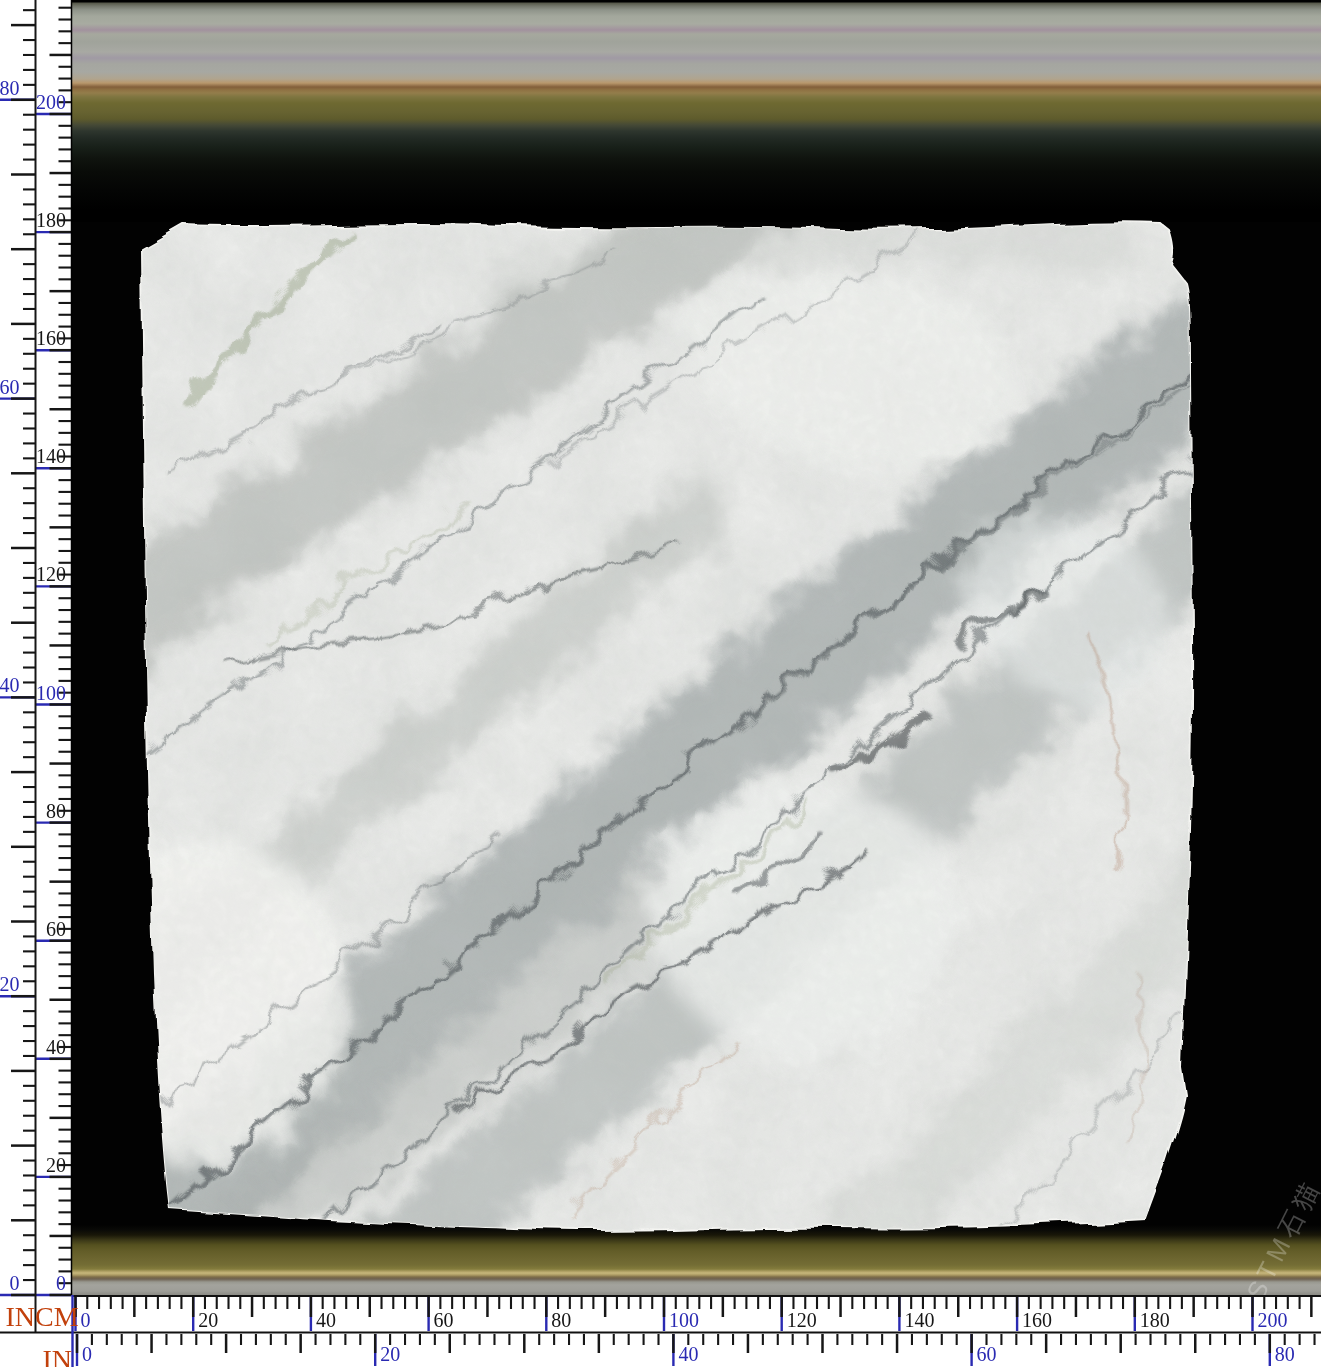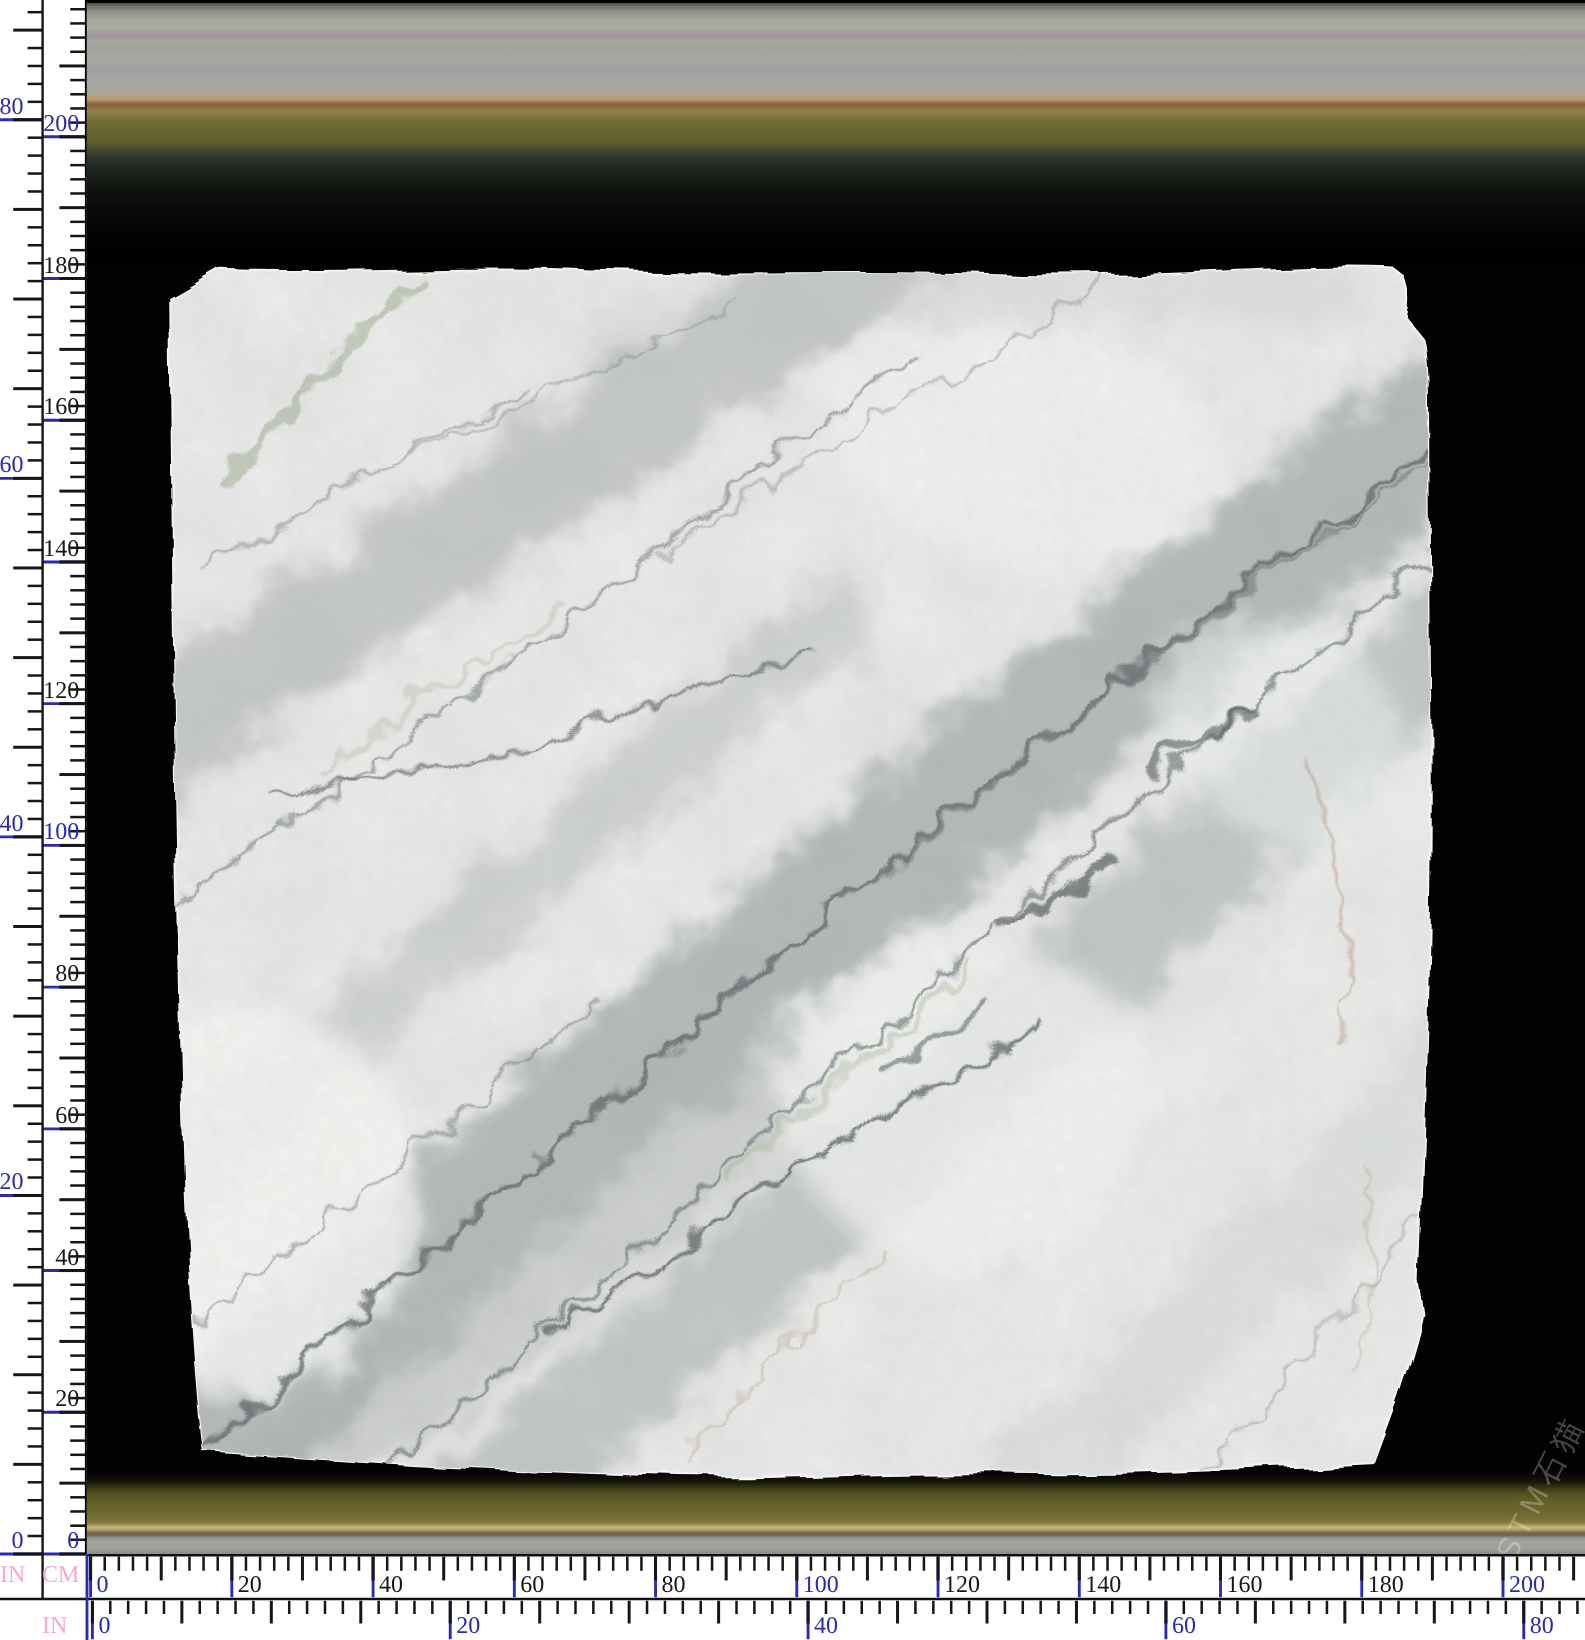--- a/index.html
+++ b/index.html
@@ -21,22 +21,22 @@
       #635d28 26px,#6d6630 34px,#746d35 40px,#837b3c 44px,#a89a5e 46px,
       #c7b77c 48px,#ac9a64 50px,#7d6c49 52px,#6e6152 54px,#98988f 57px,
       #a3a39d 60px,#9e9e98 66px,#8b8b85 70px);}
   #slab-svg{position:absolute;left:66px;top:213px;width:1058px;height:1026px;overflow:visible;}
   .watermark{position:absolute;left:1100px;top:1222px;width:224px;text-align:center;
     transform:rotate(-63deg);color:rgba(255,255,255,0.27);
     font-family:"Liberation Sans",sans-serif;font-size:26px;letter-spacing:5px;
     pointer-events:none;white-space:nowrap;}
   #ruler-svg{position:absolute;left:0;top:0;width:1321px;height:1367px;}
   .rl{font-family:"Liberation Serif",serif;font-size:20px;}
-  .corner-label{position:absolute;font-family:"Liberation Serif",serif;font-size:20px;
-    color:#f9a8d4;text-align:left;z-index:5;}
+  .corner-label{position:absolute;font-family:"Liberation Serif",serif;font-size:28px;
+    color:#c2410c;text-align:right;z-index:5;}
   .corner-in{left:0;top:1301px;width:35px;}
   .corner-cm{left:35px;top:1301px;width:37px;}
   .corner-in2{left:35px;top:1344px;width:37px;}
 </style>
 </head>
 <body>
 
 <div class="stage">
 
   <div class="photo-area">

